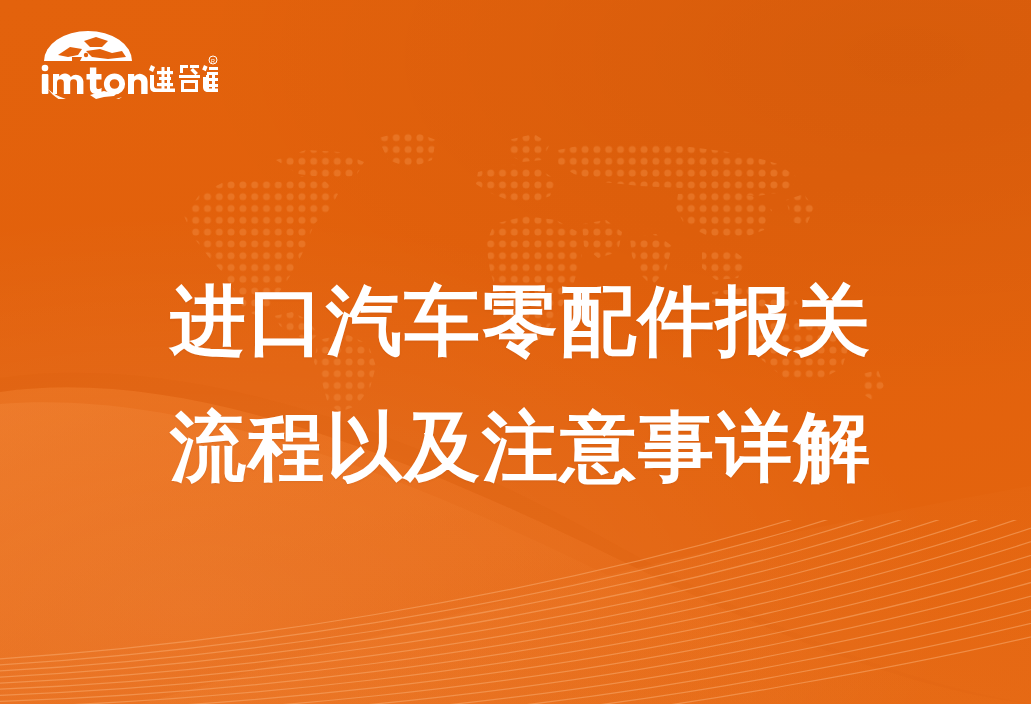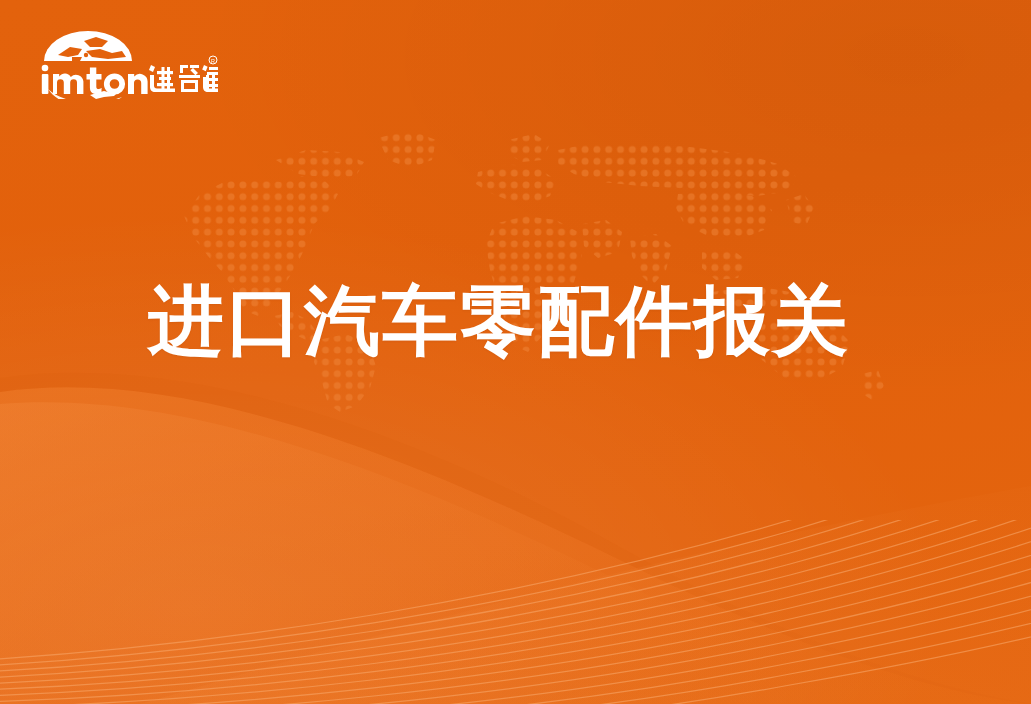--- a/index.html
+++ b/index.html
@@ -37,21 +37,21 @@
   
   #logo{
     position:absolute;left:38px;top:27px;
     width:180px;height:72px;
   }
   #logo svg{display:block;width:100%;height:100%;}
 
   
   #title{
     position:absolute;
-    left:148px;top:258px;
+    left:170px;top:258px;
     width:740px;
   }
   .title-line{
     color:#ffffff;
     font-family:"Liberation Sans","DejaVu Sans",sans-serif;
     font-weight:700;
     font-size:76px;
     line-height:126px;
     letter-spacing:2px;
     white-space:nowrap;
@@ -253,15 +253,16 @@
 
       <g fill="none" stroke="#fff" stroke-width="1">
         <circle cx="175" cy="33" r="4"></circle>
       </g>
       <text x="175" y="35.6" text-anchor="middle" fill="#fff" font-family="'Liberation Sans',sans-serif" font-size="5.4">R</text>
     </svg>
   </div>
 
   <div id="title">
     <div class="title-line">进口汽车零配件报关</div>
+    <div class="title-line">流程以及注意事详解</div>
   </div>
 
 </div>
 
 </body></html>

